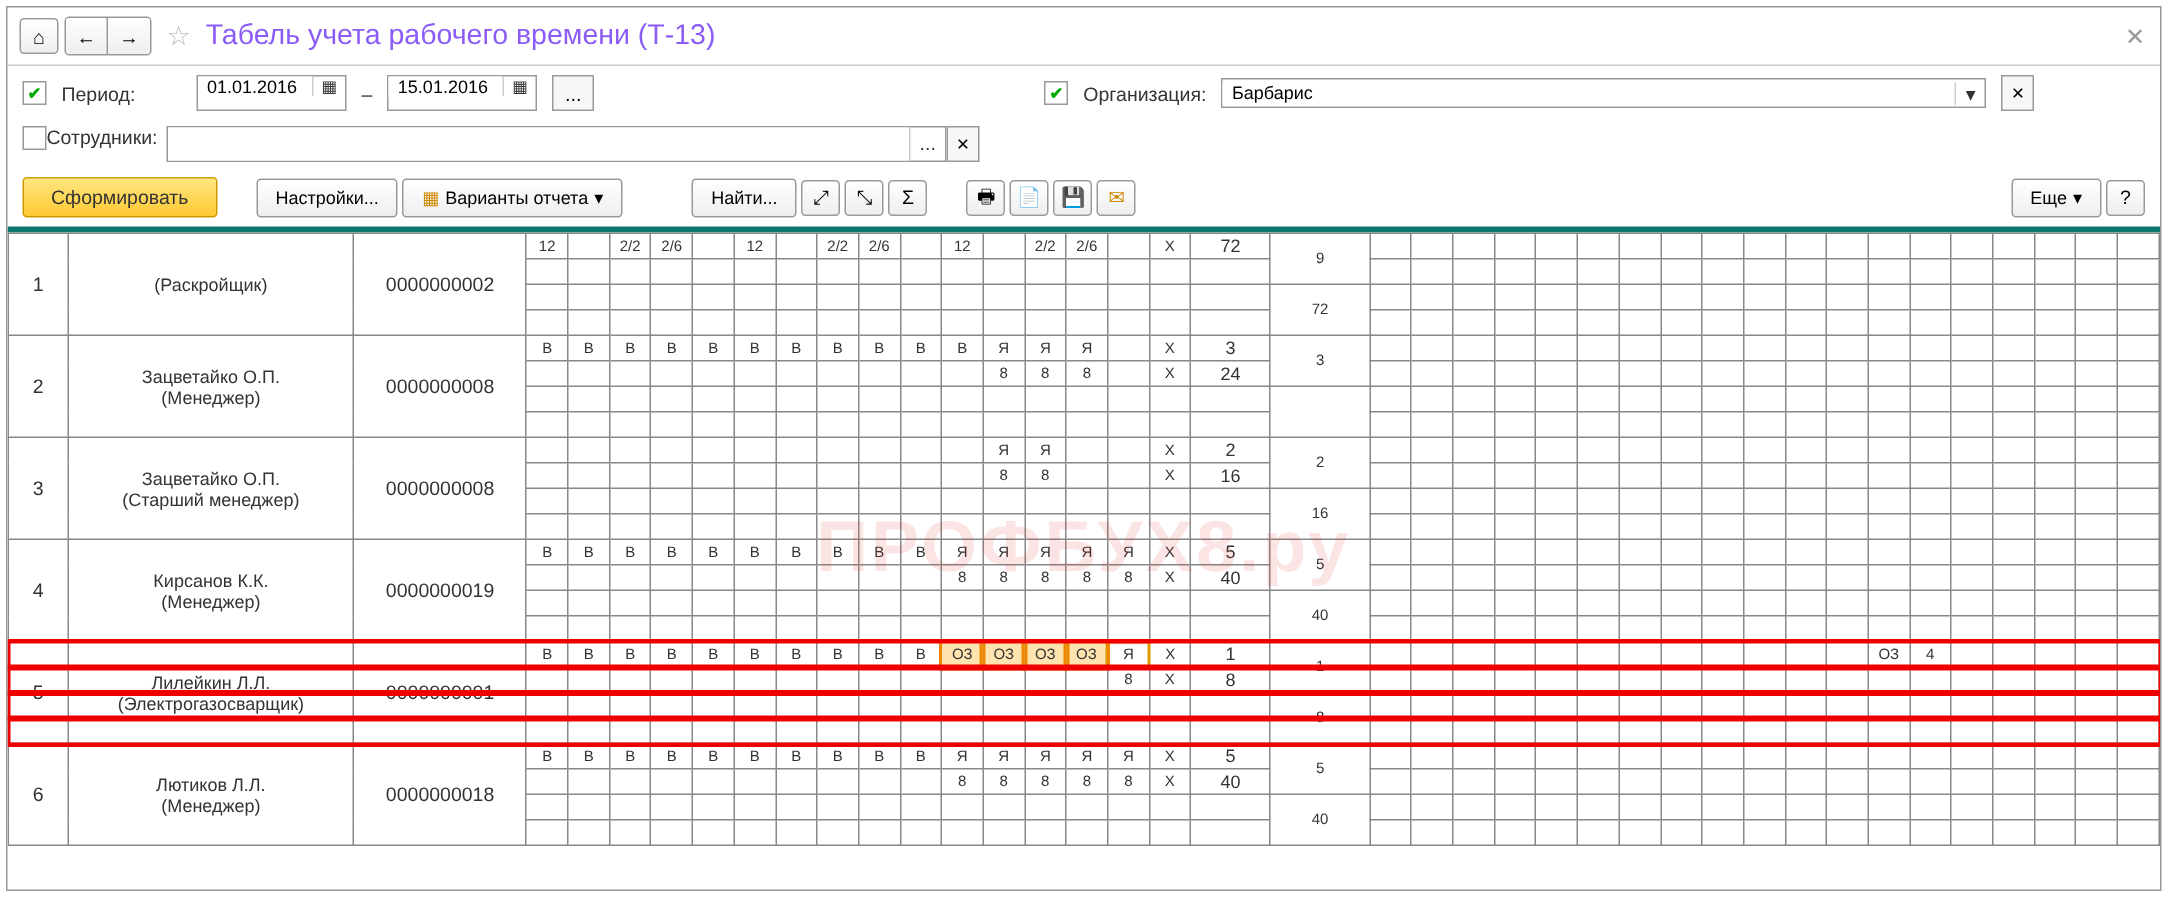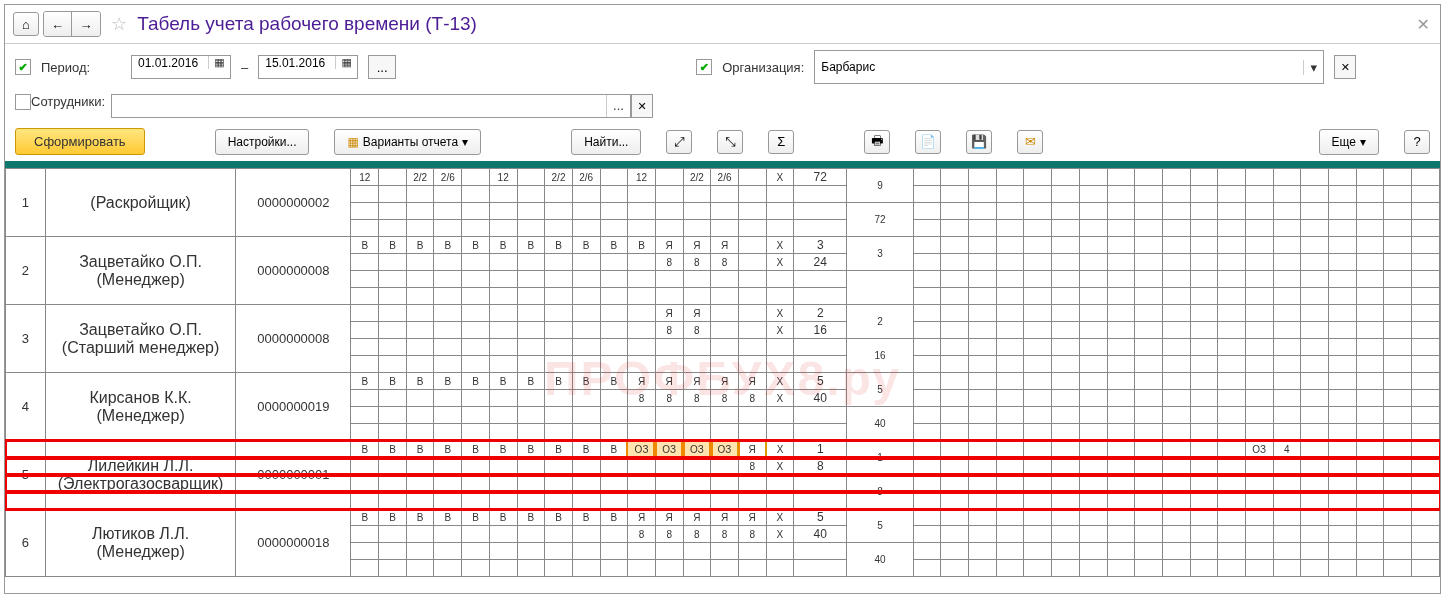--- a/index.html
+++ b/index.html
@@ -4,46 +4,46 @@
 <style>
 *{box-sizing:border-box;margin:0;padding:0;font-family:Arial,sans-serif}
 body{background:#fff;font-size:13px;color:#333;padding:4px}
 .frame{border:1px solid #999;height:590px;position:relative;overflow:hidden}
 .tbar{display:flex;align-items:center;padding:6px 8px;border-bottom:1px solid #ccc;gap:4px}
 .ibtn{width:26px;height:24px;border:1px solid #999;background:linear-gradient(#fff,#eee);border-radius:3px;display:inline-flex;align-items:center;justify-content:center;cursor:pointer;font-size:13px}
 .navgrp{display:flex;border:1px solid #999;border-radius:3px;overflow:hidden}
 .navgrp .ibtn{border:none;border-right:1px solid #999;border-radius:0;width:28px}
 .navgrp .ibtn:last-child{border-right:none}
 .star{font-size:18px;color:#bbb;margin:0 6px;cursor:pointer}
-.title{font-size:19px;color:#4c1d95}
+.title{font-size:19px;color:#8b5cf6}
 .clx{position:absolute;right:10px;top:10px;font-size:16px;color:#999;cursor:pointer}
 .filt{padding:6px 10px;display:flex;align-items:center;gap:10px;flex-wrap:wrap}
 .row2{padding:4px 10px;display:flex;}
 .ck{width:16px;height:16px;border:1px solid #999;display:inline-flex;align-items:center;justify-content:center;font-size:11px;color:#0a0;font-weight:bold}
 .lbl{min-width:80px}
 .din{display:flex;align-items:flex-start;border:1px solid #999;height:24px}
 .din input{border:none;padding:0 6px;width:76px;font-size:12px;outline:none}
 .din .cal{width:22px;text-align:center;border-left:1px solid #ccc;font-size:11px;cursor:pointer}
 .dots{width:28px;height:24px;border:1px solid #999;background:#f7f7f7;cursor:pointer}
-.org{border:1px solid #999;height:34px;display:flex;align-items:center;flex:1;max-width:510px}
+.org{border:1px solid #999;height:20px;display:flex;align-items:center;flex:1;max-width:510px}
 .org input{border:none;flex:1;padding:0 6px;font-size:12px;outline:none}
 .org .dd{width:20px;text-align:center;border-left:1px solid #ccc;cursor:pointer}
 .xsm{width:22px;height:24px;border:1px solid #999;background:#f7f7f7;cursor:pointer;font-size:11px}
 .emp{border:1px solid #999;height:24px;width:520px;display:flex}
 .emp input{border:none;flex:1;padding:0 6px;outline:none}
 .emp .dd{width:24px;border-left:1px solid #ccc;text-align:center;line-height:22px;cursor:pointer}
-.act{padding:6px 10px;display:flex;align-items:center;gap:25px;border-bottom:7px solid #0f766e}
+.act{padding:6px 10px;display:flex;align-items:center;gap:3px;border-bottom:4px solid #0f766e}
 .ybtn{background:linear-gradient(#ffe680,#ffc933);border:1px solid #cc9900;color:#333;padding:5px 18px;border-radius:3px;cursor:pointer;font-size:13px}
 .btn{background:linear-gradient(#fff,#eee);border:1px solid #999;padding:4px 12px;border-radius:3px;cursor:pointer;font-size:12px;height:26px;display:inline-flex;align-items:center;gap:4px}
 .sp{flex:1}
 .tbl{overflow:auto;height:calc(100% - 150px);position:relative}
 table{border-collapse:collapse;width:100%}
 td{border:1px solid #888;font-size:10px;text-align:center;padding:1px 2px;height:17px;background:#fff}
 .rn{width:36px;font-size:13px}
-.nm{width:172px;font-size:16px;padding:2px}
+.nm{width:172px;font-size:12px;padding:2px}
 .tn{width:104px;font-size:13px}
 .dc{width:25px}
 .sm{width:48px;font-size:12px}
 .sm2{width:60px}
 .hl{outline:3px solid #e00;outline-offset:-1px}
 .hlc{background:#ffe4b0 !important;outline:2px solid #e80}
 .yc{border:2px solid #d90 !important}
 .wm{position:absolute;left:50%;top:48%;transform:translate(-50%,-50%);font-size:48px;font-weight:bold;color:rgba(220,30,30,.12);letter-spacing:2px;pointer-events:none;font-family:Liberation Sans, sans-serif}
 </style>
 </head>

